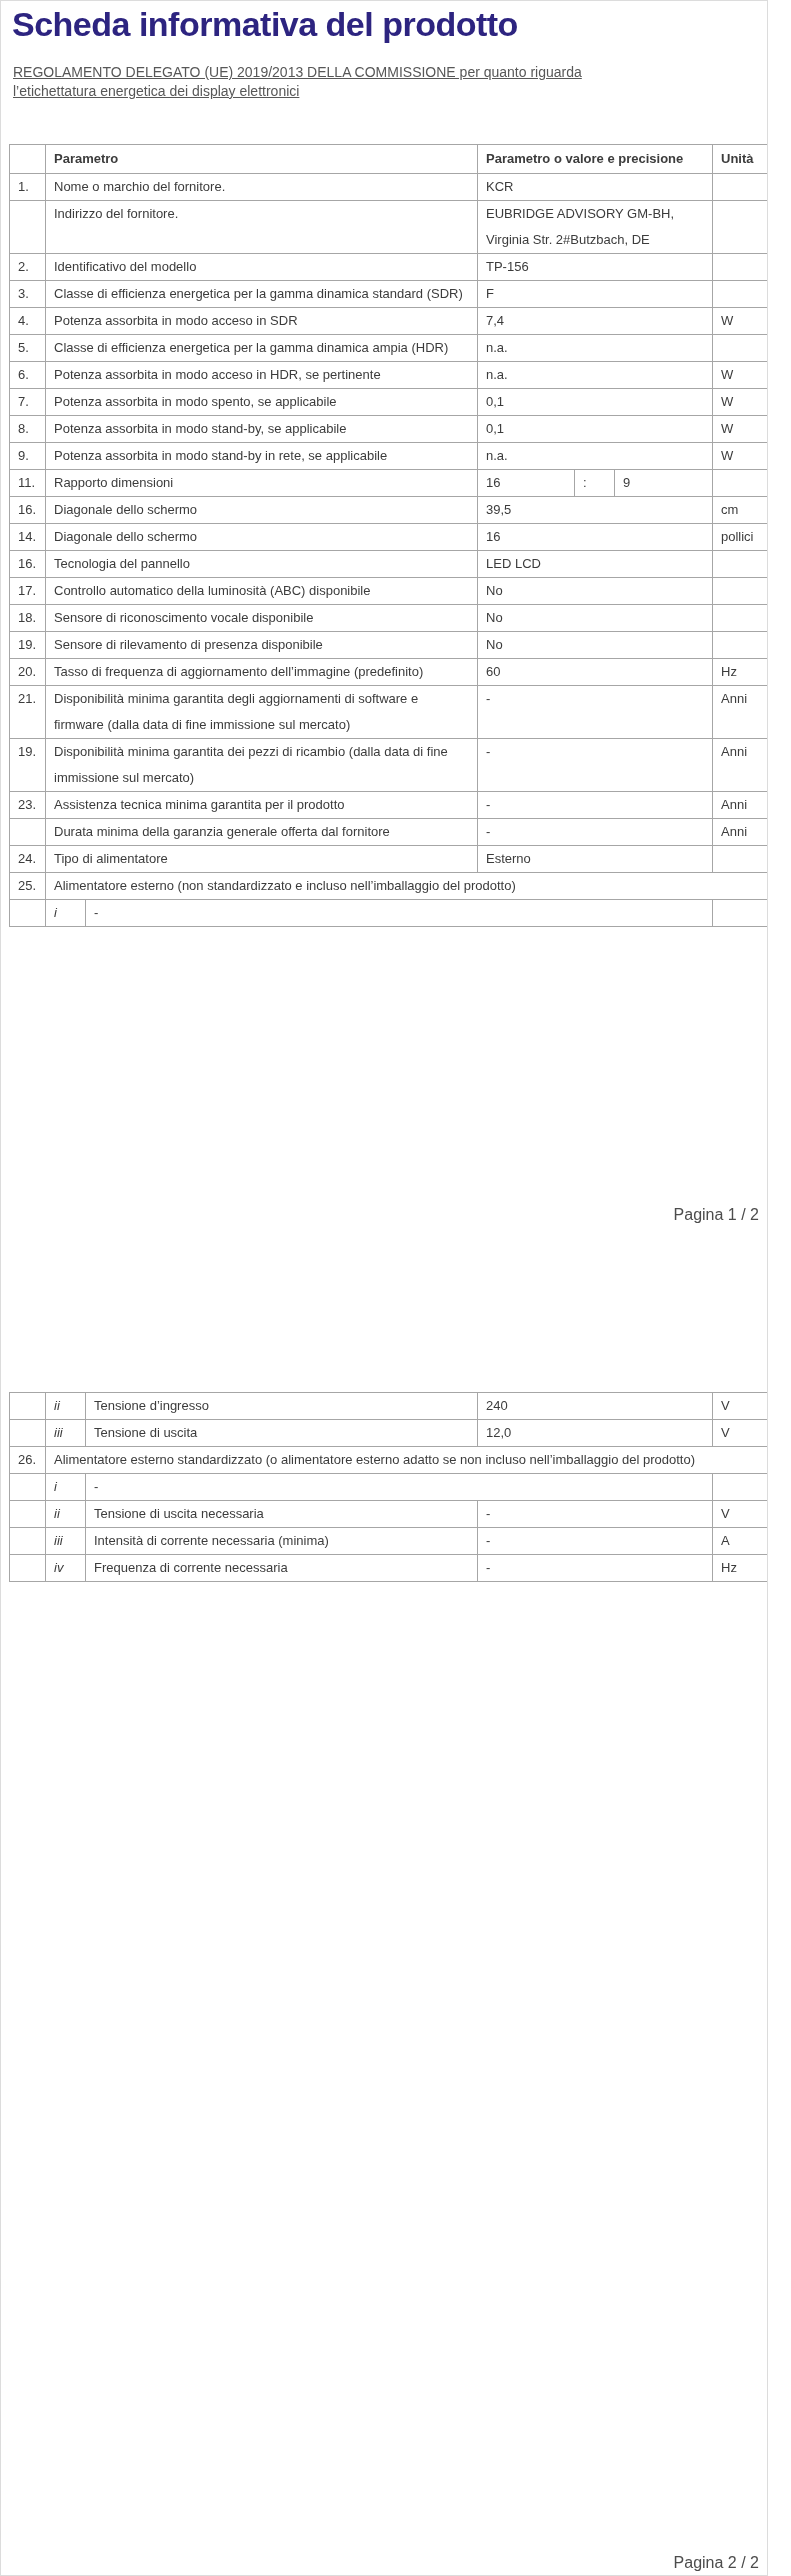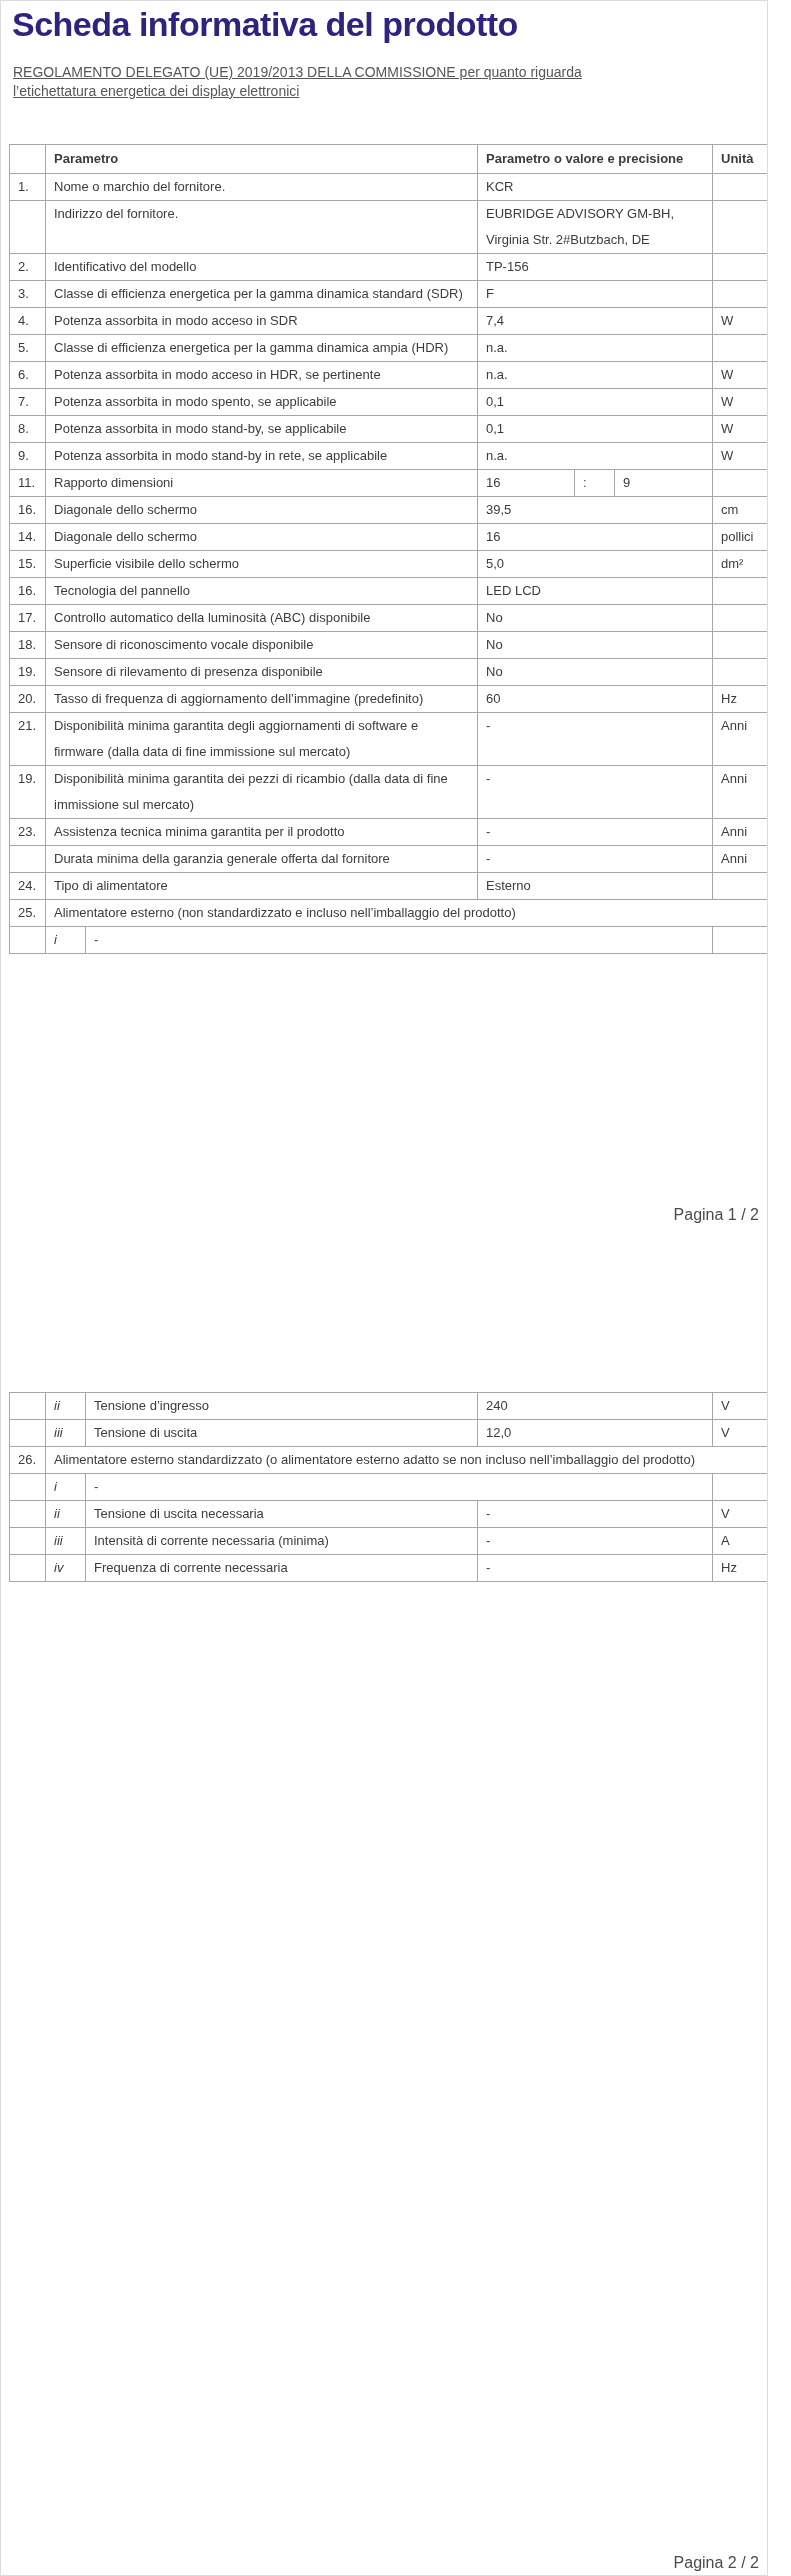--- a/index.html
+++ b/index.html
@@ -156,26 +156,20 @@
           <td class="val-right" colspan="3">39,5</td>
           <td class="unit-cell">cm</td>
         </tr>
         <tr>
           <td class="num-cell">14.</td>
           <td class="cell-param" colspan="2">Diagonale dello schermo</td>
           <td class="val-right" colspan="3">16</td>
           <td class="unit-cell">pollici</td>
         </tr>
         <tr>
-          <td class="num-cell">15.</td>
-          <td class="cell-param" colspan="2">Superficie visibile dello schermo</td>
-          <td class="val-right" colspan="3">5,0</td>
-          <td class="unit-cell">dm²</td>
-        </tr>
-        <tr>
           <td class="num-cell">16.</td>
           <td class="cell-param" colspan="2">Tecnologia del pannello</td>
           <td class="val-right" colspan="3">LED LCD</td>
           <td class="unit-cell"></td>
         </tr>
         <tr>
           <td class="num-cell">17.</td>
           <td class="cell-param" colspan="2">Controllo automatico della luminosità (ABC) disponibile</td>
           <td class="val-right" colspan="3">No</td>
           <td class="unit-cell"></td>

